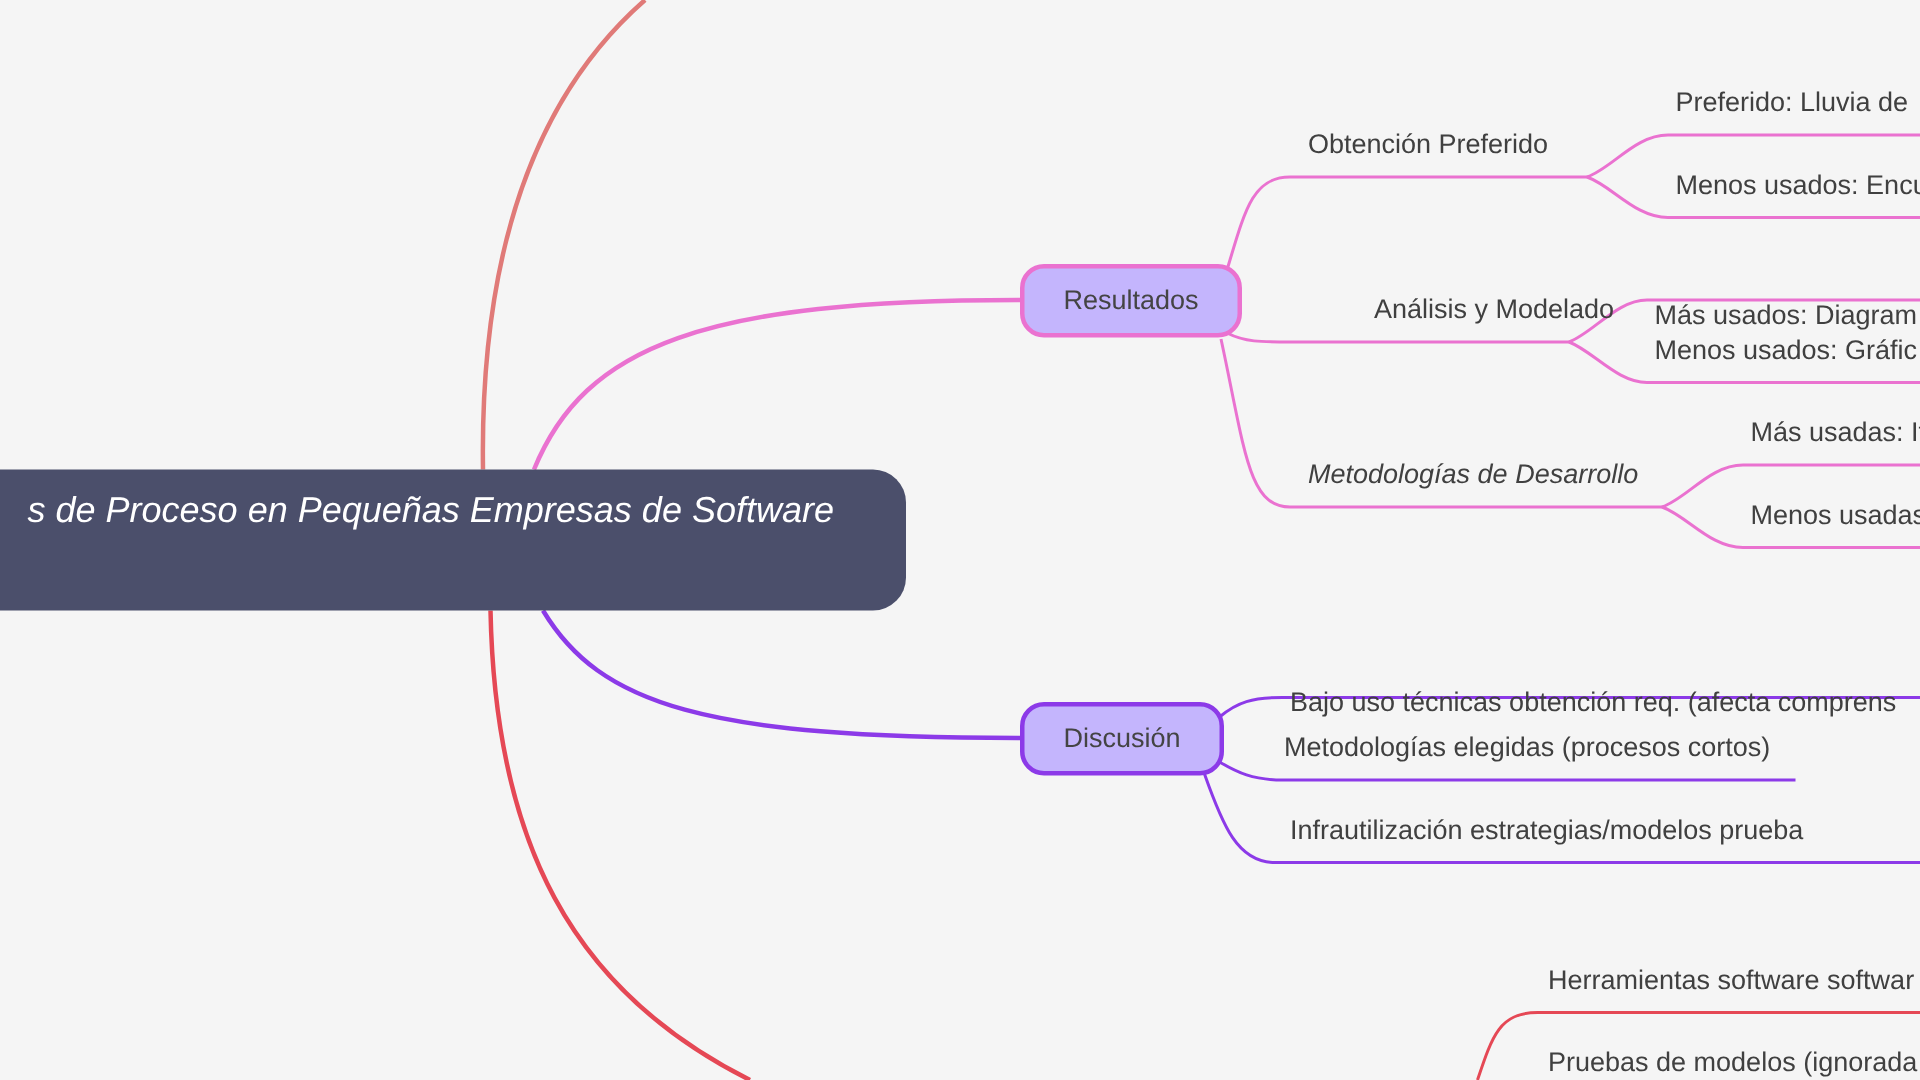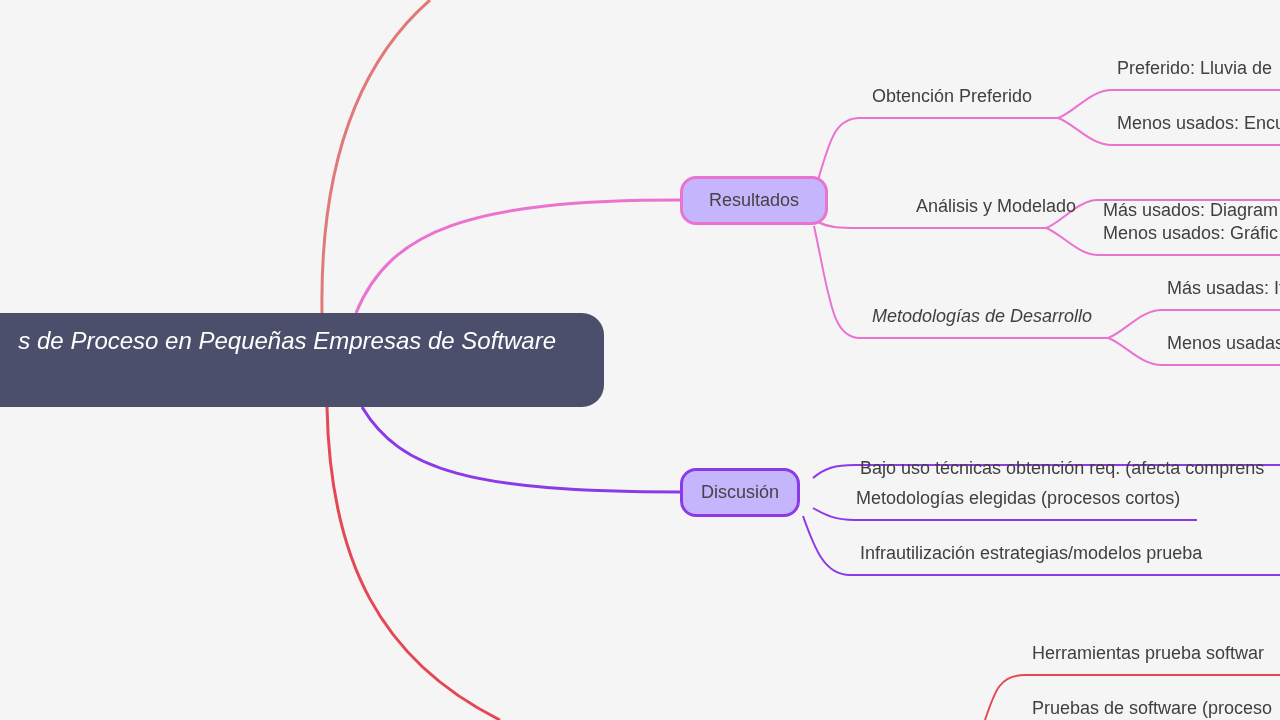--- a/index.html
+++ b/index.html
@@ -46,33 +46,33 @@
   <path d="M985 720 C995 690 1000 675 1025 675 L1280 675" fill="none" stroke="#e54855" stroke-width="2"></path>
 </svg>
 
 <div class="root">
   <span>s de Proceso en Pequeñas Empresas de Software</span>
 </div>
 
 <div class="pill" style="left:680px;top:176px;width:148px;height:49px;border:3px solid #ea72d0;">
   <span>Resultados</span>
 </div>
-<div class="pill" style="left:680px;top:468px;width:120px;height:49px;border:3px solid #8c3ae8;">
+<div class="pill" style="left:680px;top:468px;width:136px;height:49px;border:3px solid #8c3ae8;">
   <span>Discusión</span>
 </div>
 
 <div class="lbl" style="left:872px;top:86px;">Obtención Preferido</div>
 <div class="lbl" style="left:916px;top:196px;">Análisis y Modelado</div>
 <div class="lbl" style="left:872px;top:306px;font-style:italic;">Metodologías de Desarrollo</div>
 
 <div class="lbl" style="left:1117px;top:58px;">Preferido: Lluvia de</div>
 <div class="lbl" style="left:1117px;top:113px;">Menos usados: Encu</div>
 <div class="lbl" style="left:1103px;top:168px;margin-top:32px;">Más usados: Diagram</div>
 <div class="lbl" style="left:1103px;top:223px;">Menos usados: Gráfic</div>
 <div class="lbl" style="left:1167px;top:278px;">Más usadas: It</div>
 <div class="lbl" style="left:1167px;top:333px;">Menos usadas</div>
 
 <div class="lbl" style="left:860px;top:458px;">Bajo uso técnicas obtención req. (afecta comprens</div>
 <div class="lbl" style="left:856px;top:488px;">Metodologías elegidas (procesos cortos)</div>
 <div class="lbl" style="left:860px;top:543px;">Infrautilización estrategias/modelos prueba</div>
 
-<div class="lbl" style="left:1032px;top:643px;">Herramientas prueba softwar</div>
-<div class="lbl" style="left:1032px;top:698px;">Pruebas de software (proceso</div>
+<div class="lbl" style="left:1032px;top:643px;">Herramientas software softwar</div>
+<div class="lbl" style="left:1032px;top:698px;">Pruebas de modelos (ignorada</div>
 
 </body></html>

